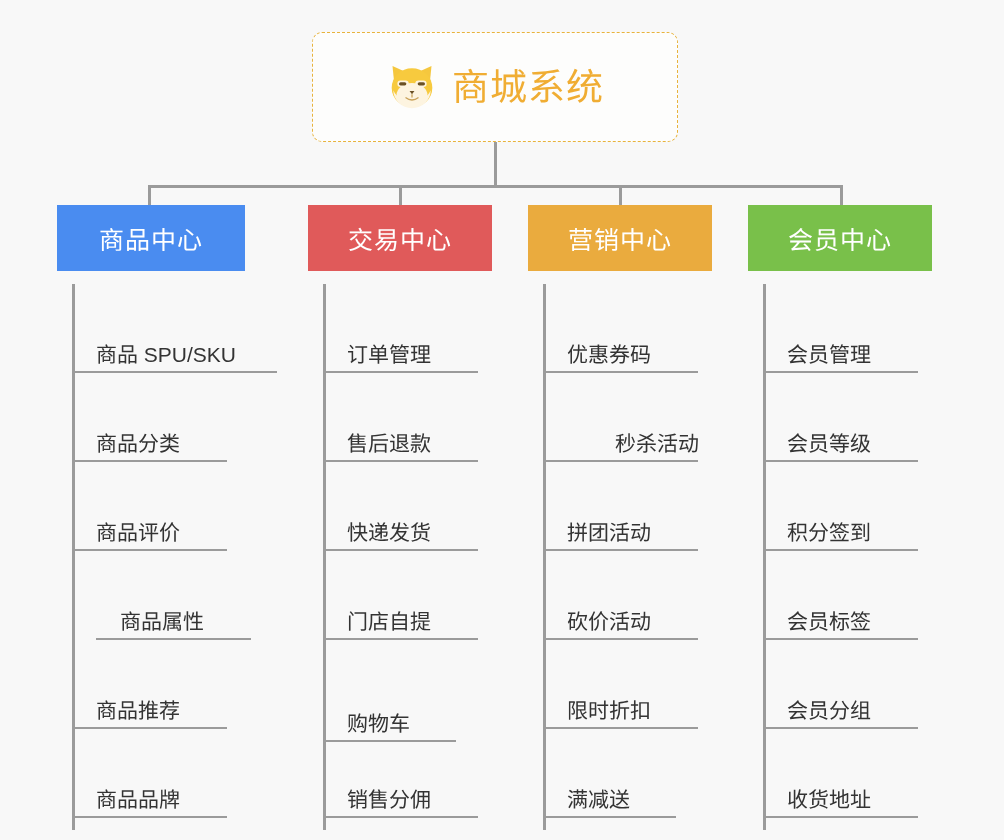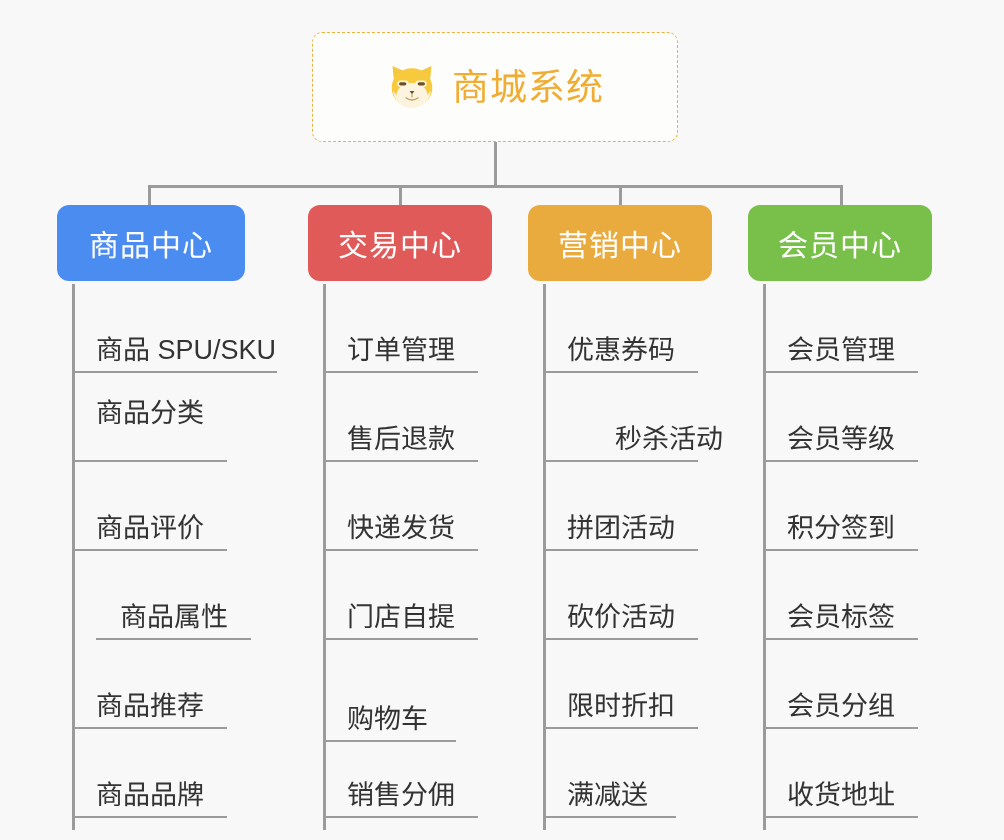--- a/index.html
+++ b/index.html
@@ -55,27 +55,27 @@
   .conn {
     position: absolute;
     background: #9b9b9b;
   }
   .conn-v { width: 3px; }
   .conn-h { height: 3px; }
 
   
   .cat-box {
     position: absolute;
-    height: 76px;
-    border-radius: 12px;
+    height: 66px;
+    border-radius: 0;
     display: flex;
     align-items: center;
     justify-content: center;
     color: #ffffff;
-    font-size: 30px;
+    font-size: 25px;
     letter-spacing: 1px;
     white-space: nowrap;
   }
 
   
   .leaf-col {
     position: absolute;
     top: 284px;
   }
   .leaf-trunk {
@@ -87,21 +87,21 @@
   }
   .leaf-item {
     position: absolute;
     left: 0;
     height: 89px;
     display: flex;
     align-items: flex-end;
     border-bottom: 2px solid #9b9b9b;
   }
   .leaf-label {
-    font-size: 27px;
+    font-size: 21px;
     color: #333333;
     white-space: nowrap;
     padding: 0 10px 5px 24px;
     line-height: 1.1;
   }
 </style>
 </head>
 <body>
 
 <div id="mindmap">
@@ -150,21 +150,21 @@
   </div>
   <div class="cat-box" style="left:748px; top:205px; width:184px; background:#79c04a;">
     <span>会员中心</span>
   </div>
 
   <div class="leaf-col" style="left:72px;">
     <div class="leaf-trunk" style="height:546px;"></div>
     <div class="leaf-item" style="top:0px;   width:205px;">
         <span class="leaf-label">商品 SPU/SKU</span>
       </div>
-    <div class="leaf-item" style="top:89px;  width:155px;align-items:center;">
+    <div class="leaf-item" style="top:89px;  width:155px;">
         <span class="leaf-label">商品分类</span>
       </div>
     <div class="leaf-item" style="top:178px; width:155px;">
         <span class="leaf-label">商品评价</span>
       </div>
     <div class="leaf-item" style="top:267px; width:155px;margin-left:24px;">
         <span class="leaf-label">商品属性</span>
       </div>
     <div class="leaf-item" style="top:356px; width:155px;">
         <span class="leaf-label">商品推荐</span>

